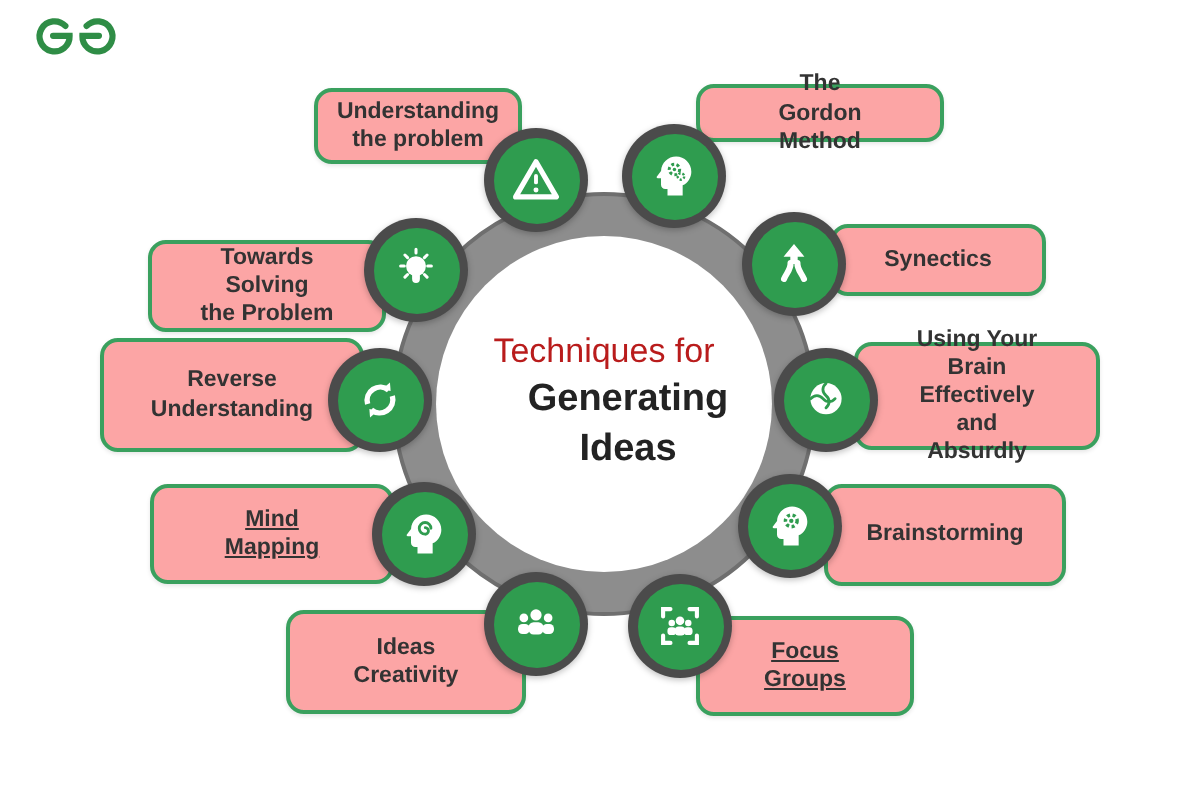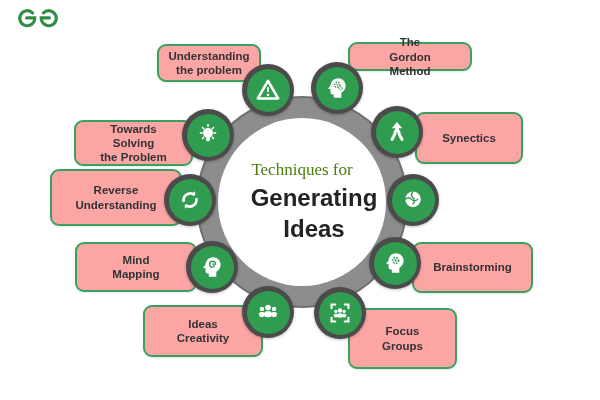--- a/index.html
+++ b/index.html
@@ -5,22 +5,22 @@
   html,body{margin:0;padding:0;background:#fff;font-family:"Liberation Sans",sans-serif;}
   .canvas{position:relative;width:600px;height:400px;background:#ffffff;overflow:hidden;}
 
   .logo{position:absolute;left:16px;top:4px;width:44px;height:26px;}
 
   .hub-ring{position:absolute;left:196px;top:96px;width:212px;height:212px;border-radius:50%;
     background:#8d8d8d;border:2px solid #6f6f6f;box-sizing:border-box;z-index:0;}
   .hub-inner{position:absolute;left:20px;top:20px;width:168px;height:168px;border-radius:50%;
     background:#ffffff;display:flex;flex-direction:column;align-items:center;justify-content:center;
     text-align:center;}
-  .hub-sub{font-size:17px;color:#4d7c0f;margin-bottom:2px;font-family:Liberation Serif, serif;}
-  .hub-title{font-size:24px;font-weight:bold;color:#232323;line-height:1.3;white-space:pre-line;margin-left:24px;}
+  .hub-sub{font-size:17px;color:#b91c1c;margin-bottom:2px;}
+  .hub-title{font-size:19px;font-weight:bold;color:#232323;line-height:1.3;white-space:pre-line;margin-left:24px;}
 
   .box{position:absolute;background:#fca5a5;border:2px solid #3aa05e;border-radius:9px;
     display:flex;align-items:center;justify-content:center;text-align:center;
     color:#333333;font-weight:bold;font-size:11.5px;line-height:1.22;
     padding:3px 22px;box-sizing:border-box;white-space:pre-line;z-index:1;
     box-shadow:0 1px 2px rgba(0,0,0,.10);}
 
   .badge{position:absolute;width:52px;height:52px;border-radius:50%;background:#4b4b4b;
     display:flex;align-items:center;justify-content:center;z-index:2;
     box-shadow:0 1px 3px rgba(0,0,0,.25);}
@@ -53,37 +53,42 @@
 the problem</span>
   </div>
   <div class="box" style="left:348px;top:42px;width:124px;height:29px;align-items:center;">
     <span>The
 Gordon Method</span>
   </div>
   <div class="box" style="left:74px;top:120px;width:119px;height:46px;">
     <span>Towards Solving
 the Problem</span>
   </div>
-  <div class="box" style="left:415px;top:112px;width:108px;height:52px;">
+  <div class="box" style="left:415px;top:112px;width:108px;height:36px;">
     <span>Synectics</span>
   </div>
   <div class="box" style="left:50px;top:169px;width:132px;height:57px;">
     <span>Reverse
 Understanding</span>
   </div>
-  <div class="box" style="left:75px;top:242px;width:122px;height:50px;">
+  <div class="box" style="left:427px;top:171px;width:123px;height:54px;">
+    <span>Using Your Brain
+Effectively and
+Absurdly</span>
+  </div>
+  <div class="box" style="left:75px;top:242px;width:122px;height:50px;text-decoration:underline;">
     <span>Mind Mapping</span>
   </div>
   <div class="box" style="left:412px;top:242px;width:121px;height:51px;">
     <span>Brainstorming</span>
   </div>
   <div class="box" style="left:143px;top:305px;width:120px;height:52px;">
     <span>Ideas Creativity</span>
   </div>
-  <div class="box" style="left:348px;top:308px;width:109px;height:61px;">
+  <div class="box" style="left:348px;top:308px;width:109px;height:50px;text-decoration:underline;">
     <span>Focus Groups</span>
   </div>
 
   <div class="badge" style="left:242px;top:64px;">
     <div class="badge-inner">
       <svg width="26" height="26" viewBox="0 0 24 24">
         <path d="M12 3.6 21.4 19.8 H2.6 Z" fill="none" stroke="#fff" stroke-width="2.4" stroke-linejoin="round"></path>
         <rect x="11.1" y="9.2" width="1.8" height="4.8" rx="0.9" fill="#fff"></rect>
         <circle cx="12" cy="16.6" r="1.15" fill="#fff"></circle>
       </svg>

